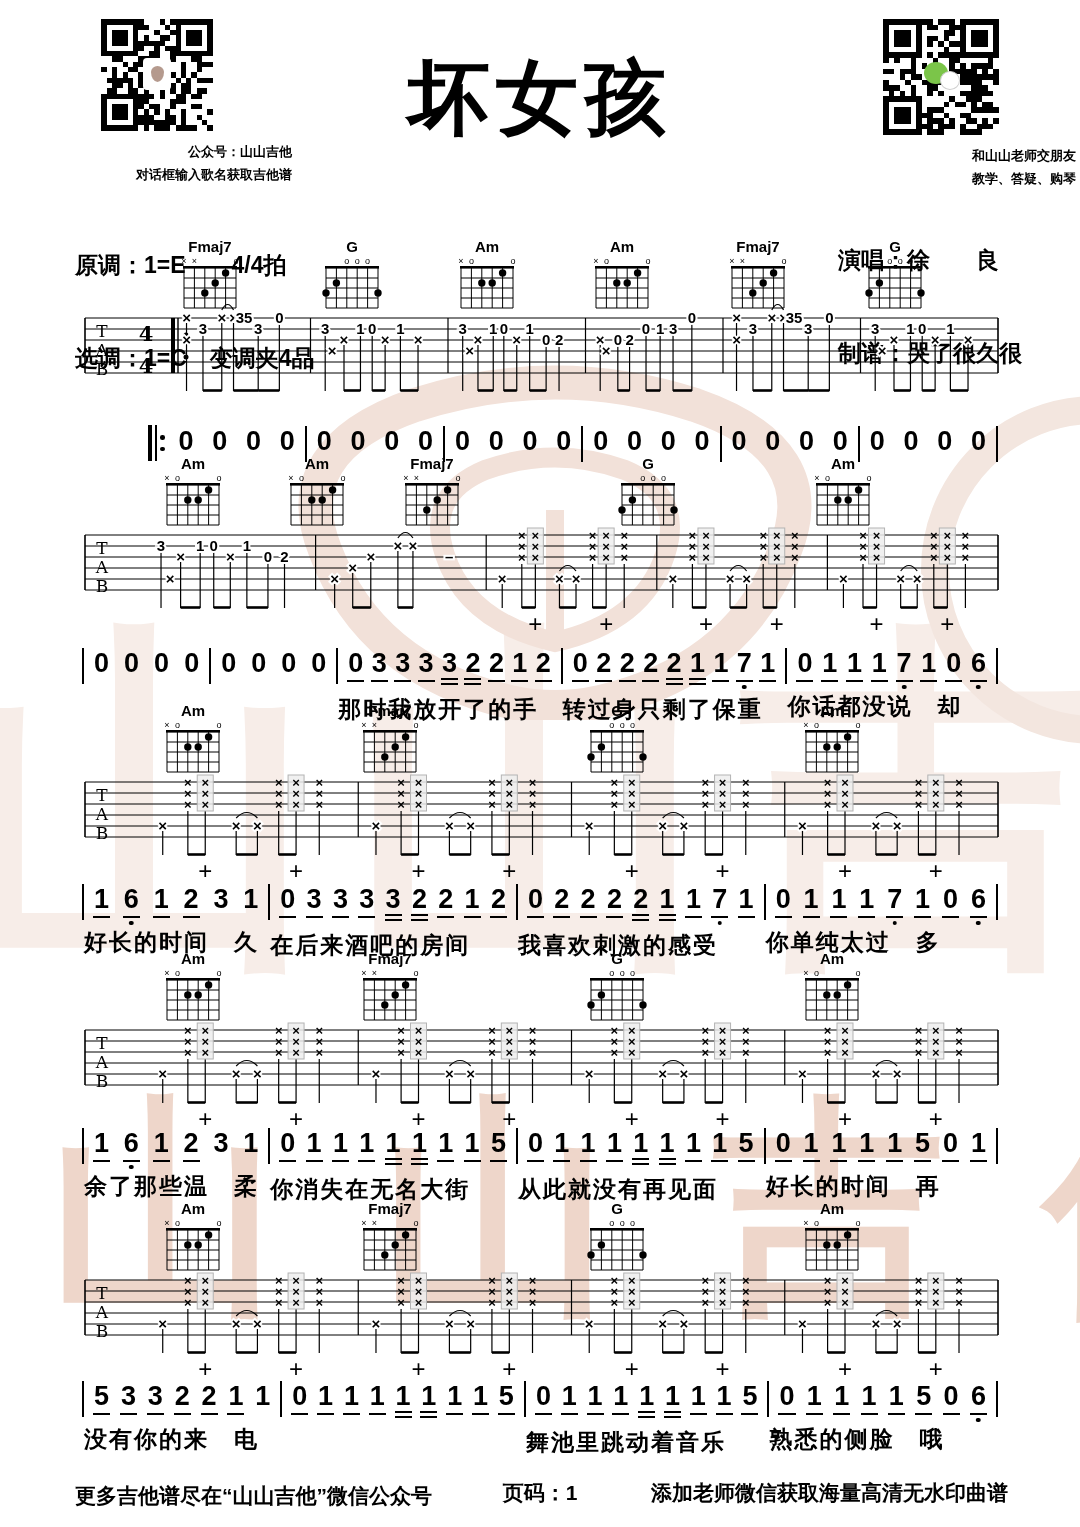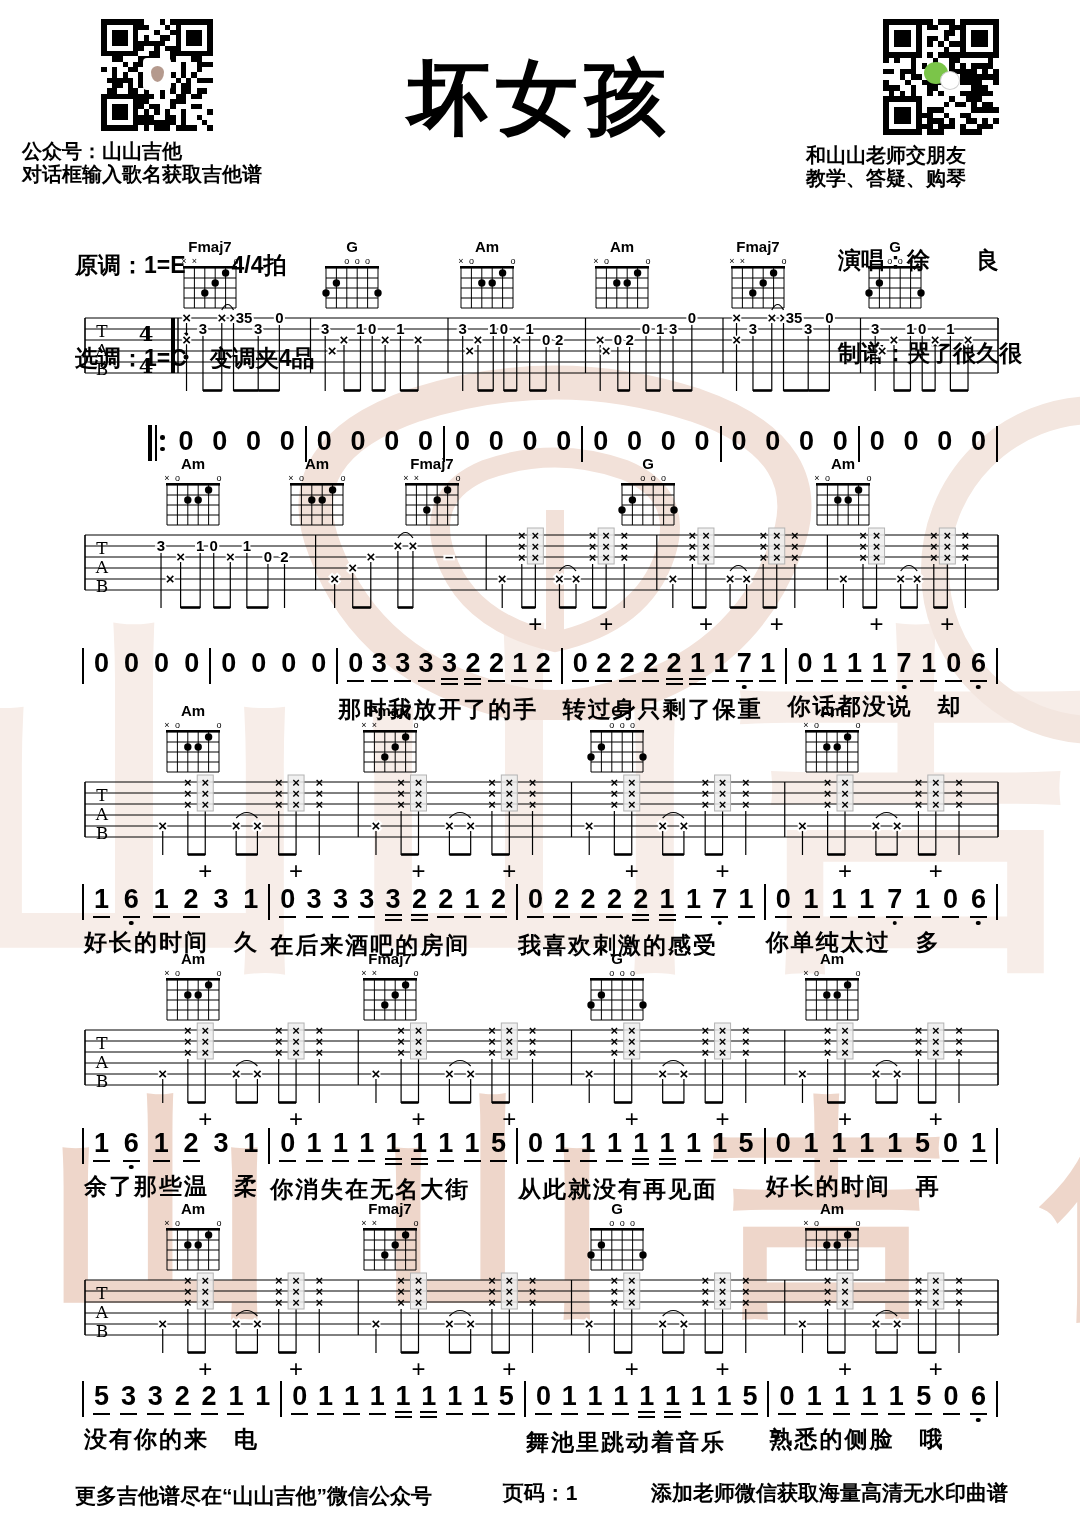--- a/index.html
+++ b/index.html
@@ -6,21 +6,21 @@
   .page{position:relative;width:1080px;height:1527px;background:#ffffff;margin:0 auto;
         font-family:"Liberation Sans",sans-serif;color:#000;overflow:hidden;}
   .abs{position:absolute;}
   .layer{position:absolute;inset:0;z-index:1;}
   .wm-layer{position:absolute;inset:0;z-index:0;}
   .wm-text{position:absolute;font-weight:bold;font-family:"Liberation Sans",sans-serif;
            white-space:nowrap;line-height:1;}
   
   .qr-wrap{position:absolute;}
   .qr-logo{position:absolute;display:flex;align-items:center;justify-content:center;}
-  .qr-cap{position:absolute;text-align:left;font-weight:bold;font-size:20px;line-height:23px;}
+  .qr-cap{position:absolute;text-align:right;font-weight:bold;font-size:13px;line-height:23px;}
   .title{position:absolute;left:0;width:100%;text-align:center;
          font-family:"DejaVu Serif","Liberation Serif",serif;font-weight:bold;
          font-size:82px;letter-spacing:6px;}
   .inf{position:absolute;font-weight:bold;font-size:23px;line-height:31px;white-space:pre;}
   
   .jline{position:absolute;display:flex;align-items:flex-start;z-index:2;}
   .jmeas{position:relative;display:flex;flex-direction:column;min-width:0;}
   .jnotes{display:flex;justify-content:space-between;align-items:flex-start;padding:0 9px;}
   .jnote{position:relative;font-weight:bold;font-size:27px;line-height:1;padding:0 1px 3px 1px;
          font-family:"Liberation Sans",sans-serif;}

